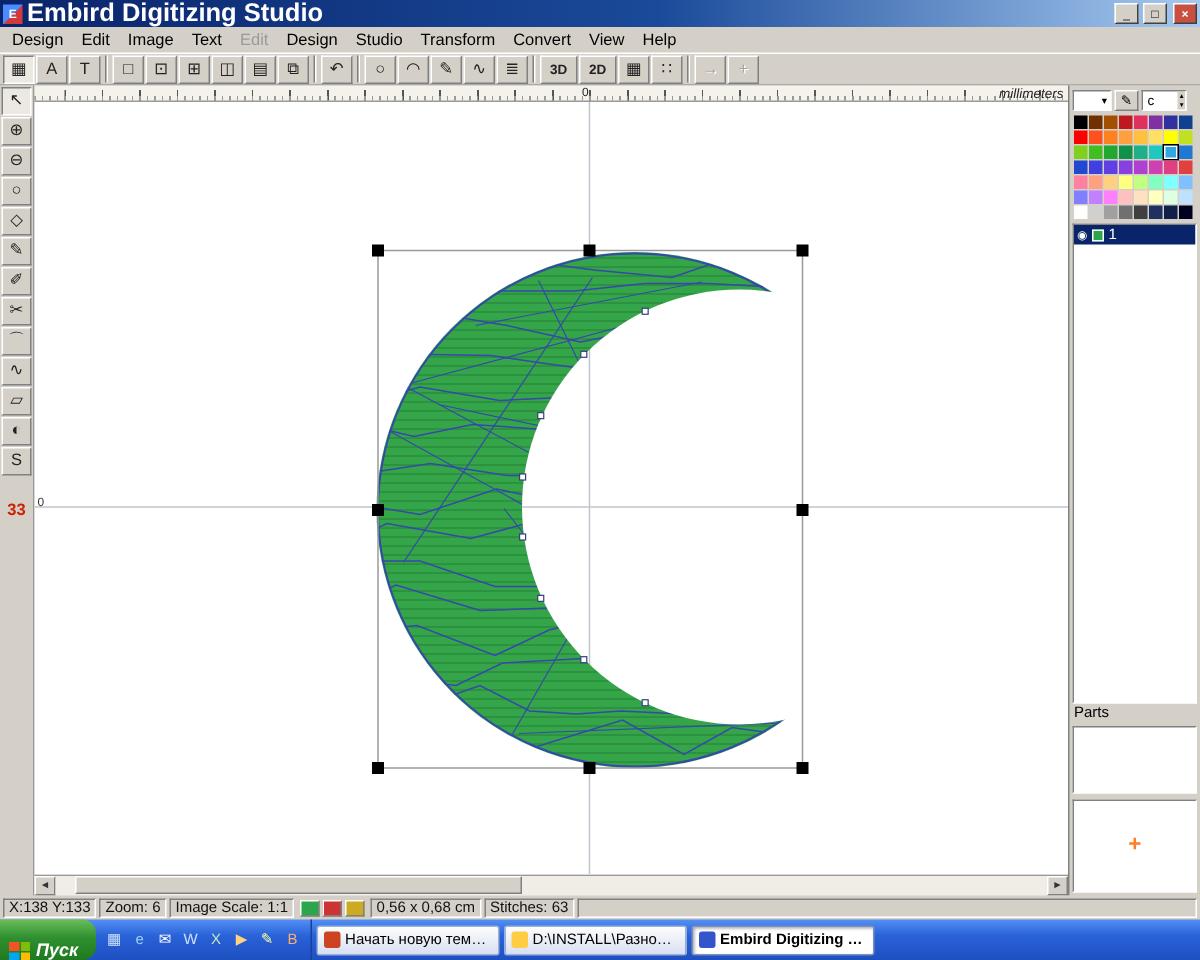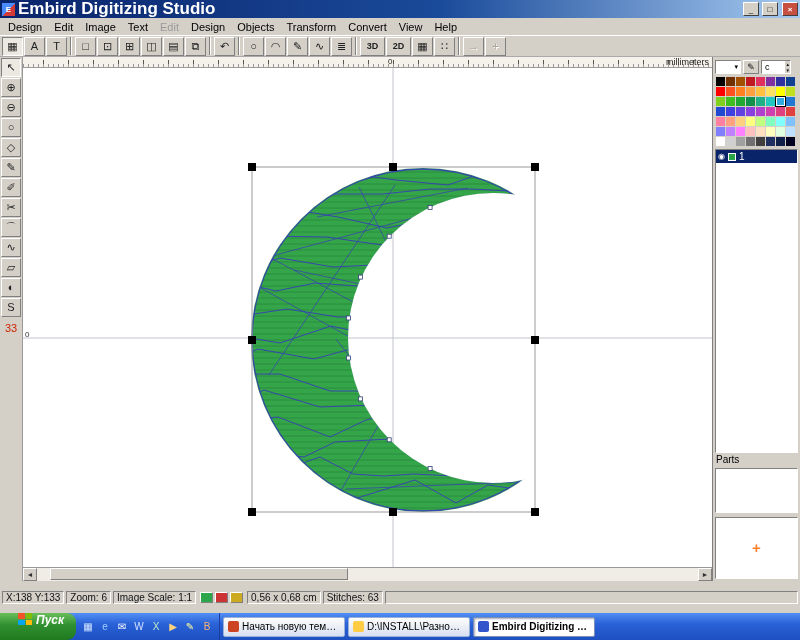--- a/index.html
+++ b/index.html
@@ -23,29 +23,29 @@
   .tb-btn,.lt-btn{width:21px;height:19px;border:1px solid;border-color:#fff #808080 #808080 #fff;background:#d4d0c8;font-size:11px;line-height:15px;text-align:center;padding:0;color:#222;}
   .tb-btn.wide{width:25px;font-size:9px;font-weight:bold;}
   .tb-btn.pressed,.lt-btn.pressed{border-color:#808080 #fff #fff #808080;background:#ece9e2;}
   .tb-btn.disabled{color:#a8a49c;text-shadow:1px 1px 0 #fff;}
   .tb-sep{width:2px;height:18px;border-left:1px solid #808080;border-right:1px solid #fff;margin:0 2px;}
 
   
   .main{flex:1;display:flex;min-height:0;}
   .left-tools{width:23px;background:#d4d0c8;display:flex;flex-direction:column;align-items:center;padding-top:1px;gap:1px;border-right:1px solid #999;flex:none;}
   .lt-btn{width:20px;}
-  .lt-count{margin-top:4px;font-size:11px;font-weight:normal;}
+  .lt-count{margin-top:16px;font-size:11px;font-weight:bold;}
 
   .center-col{flex:1;display:flex;flex-direction:column;min-width:0;}
   .ruler{position:relative;height:11px;background:#f4f2ea;border-bottom:1px solid #9a9a9a;flex:none;}
   .ruler-ticks{position:absolute;left:0;right:0;bottom:0;height:10px;
     background-image:repeating-linear-gradient(90deg,#999 0 1px,transparent 1px 5px),repeating-linear-gradient(90deg,#555 0 1px,transparent 1px 25px);
     background-size:100% 3px,100% 7px;background-position:0 bottom,20px bottom;background-repeat:no-repeat;}
   .ruler-zero{position:absolute;left:365px;top:0;font-size:8px;color:#222;}
-  .ruler-units{position:absolute;right:3px;top:0;font-size:9px;color:#222;}
+  .ruler-units{position:absolute;right:3px;top:0;font-size:9px;color:#222;font-style:italic;}
   .canvas{flex:1;position:relative;background:#fff;overflow:hidden;}
   .canvas svg{position:absolute;left:0;top:0;}
   .canvas-zero{position:absolute;left:2px;top:262px;font-size:8px;color:#333;}
 
   .hscroll{height:14px;background:#d4d0c8;display:flex;border-top:1px solid #999;flex:none;}
   .sb-btn{width:14px;height:13px;border:1px solid;border-color:#fff #808080 #808080 #fff;background:#d4d0c8;font-size:7px;line-height:11px;text-align:center;color:#333;padding:0;}
   .sb-track{flex:1;position:relative;background:#efede6;}
   .sb-thumb{position:absolute;left:2%;width:45%;top:0;height:12px;border:1px solid;border-color:#fff #808080 #808080 #fff;background:#d4d0c8;}
 
   
@@ -61,29 +61,29 @@
   .rp-list{flex:1;background:#fff;border:1px solid;border-color:#808080 #fff #fff #808080;margin:1px;overflow:hidden;}
   .thread-row{height:13px;background:#0a246a;color:#fff;display:flex;align-items:center;gap:3px;padding:0 2px;font-size:10px;}
   .thread-eye{font-size:8px;}
   .thread-chip{width:8px;height:8px;display:inline-block;border:1px solid #fff;}
   .rp-parts-label{height:13px;font-size:10px;padding-left:2px;flex:none;}
   .rp-parts-box{height:45px;background:#fff;border:1px solid;border-color:#808080 #fff #fff #808080;margin:1px;flex:none;}
   .rp-preview{height:62px;background:#fff;border:1px solid;border-color:#808080 #fff #fff #808080;margin:3px 1px 1px 1px;position:relative;flex:none;}
   .rp-preview span{position:absolute;left:50%;top:50%;transform:translate(-50%,-55%);font-size:15px;font-weight:bold;}
 
   
-  .statusbar{height:32px;background:#d4d0c8;display:flex;align-items:center;padding:1px 2px;gap:2px;flex:none;}
+  .statusbar{height:16px;background:#d4d0c8;display:flex;align-items:center;padding:1px 2px;gap:2px;flex:none;}
   .sb-field{height:13px;border:1px solid;border-color:#808080 #fff #fff #808080;font-size:10px;line-height:11px;padding:0 3px;white-space:nowrap;color:#111;}
   .sb-field.filler{flex:1;}
   .status-swatches{display:flex;gap:2px;align-items:center;padding:0 2px;}
   .status-swatch{width:13px;height:11px;border:1px solid;border-color:#fff #808080 #808080 #fff;padding:0;}
 
   
   .taskbar{height:27px;background:linear-gradient(#5290f5,#2a62d8 40%,#1d4fc0);display:flex;align-items:stretch;flex:none;}
-  .start-btn{display:flex;align-items:flex-start;gap:4px;padding:0 12px 0 18px;background:linear-gradient(#6abf5a,#2f8f2f 45%,#1f7a1f);border-radius:0 9px 9px 0;color:#fff;font-weight:bold;font-style:italic;font-size:12px;border:none;flex:none;}
+  .start-btn{display:flex;align-items:flex-end;gap:4px;padding:0 12px 0 6px;background:linear-gradient(#6abf5a,#2f8f2f 45%,#1f7a1f);border-radius:0 9px 9px 0;color:#fff;font-weight:bold;font-style:italic;font-size:12px;border:none;flex:none;}
   .win-flag{width:14px;height:12px;display:grid;grid-template-columns:1fr 1fr;grid-template-rows:1fr 1fr;gap:1px;flex:none;}
   .win-flag span{display:block;}
   .wf1{background:#f35325;}.wf2{background:#81bc06;}.wf3{background:#05a6f0;}.wf4{background:#ffba08;}
   .ql{display:flex;align-items:center;gap:3px;padding:0 5px;border-right:1px solid #1a3f9e;flex:none;}
   .ql-icon{width:14px;height:14px;font-size:10px;line-height:14px;text-align:center;}
   .tasks{flex:1;display:flex;align-items:center;gap:3px;padding:0 3px;min-width:0;}
   .task-btn{flex:0 1 122px;height:20px;display:flex;align-items:center;gap:3px;padding:0 4px;border-radius:2px;background:linear-gradient(#fdfdfb,#d7dff2);border:1px solid #9ab0d8;font-size:10px;white-space:nowrap;overflow:hidden;color:#000;min-width:0;}
   .task-btn.active{background:#fff;font-weight:bold;border-color:#7a90b8;box-shadow:inset 1px 1px 2px #aab;}
   .task-icon{width:11px;height:11px;border-radius:2px;flex:none;}
   .task-label{overflow:hidden;text-overflow:ellipsis;}
@@ -106,21 +106,21 @@
     <button class="win-btn close">×</button>
   </div>
 
   <div class="menubar" id="menu-bar">
       <span class="menu-item">Design</span>
       <span class="menu-item">Edit</span>
       <span class="menu-item">Image</span>
       <span class="menu-item">Text</span>
       <span class="menu-item disabled">Edit</span>
       <span class="menu-item">Design</span>
-      <span class="menu-item">Objects</span>
+      <span class="menu-item">Studio</span>
       <span class="menu-item">Transform</span>
       <span class="menu-item">Convert</span>
       <span class="menu-item">View</span>
       <span class="menu-item">Help</span>
     </div>
 
   <div class="toolbar" id="toolbar-buttons">
       <button class="tb-btn pressed">▦</button>
       <button class="tb-btn">A</button>
       <button class="tb-btn">T</button>

